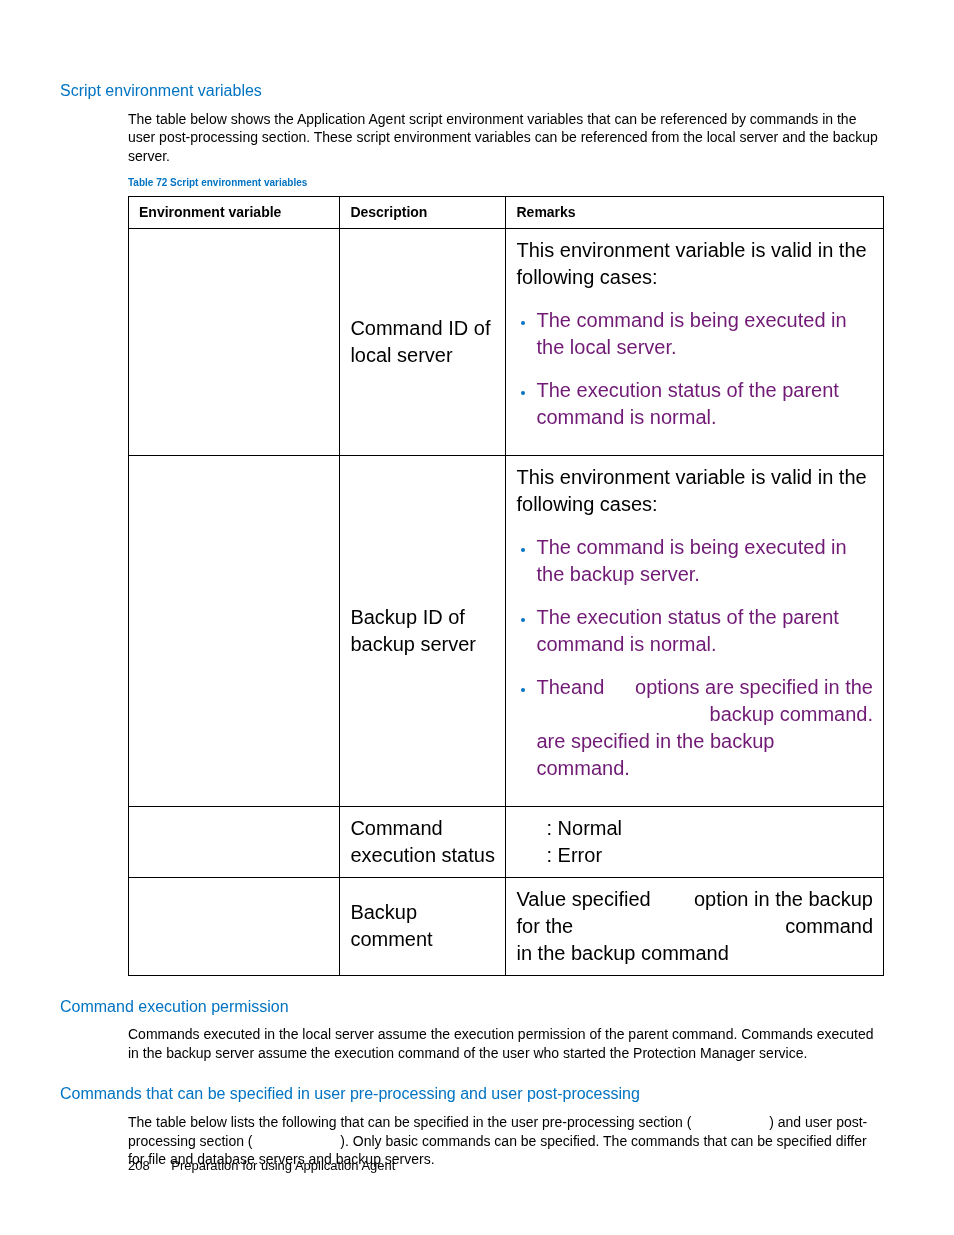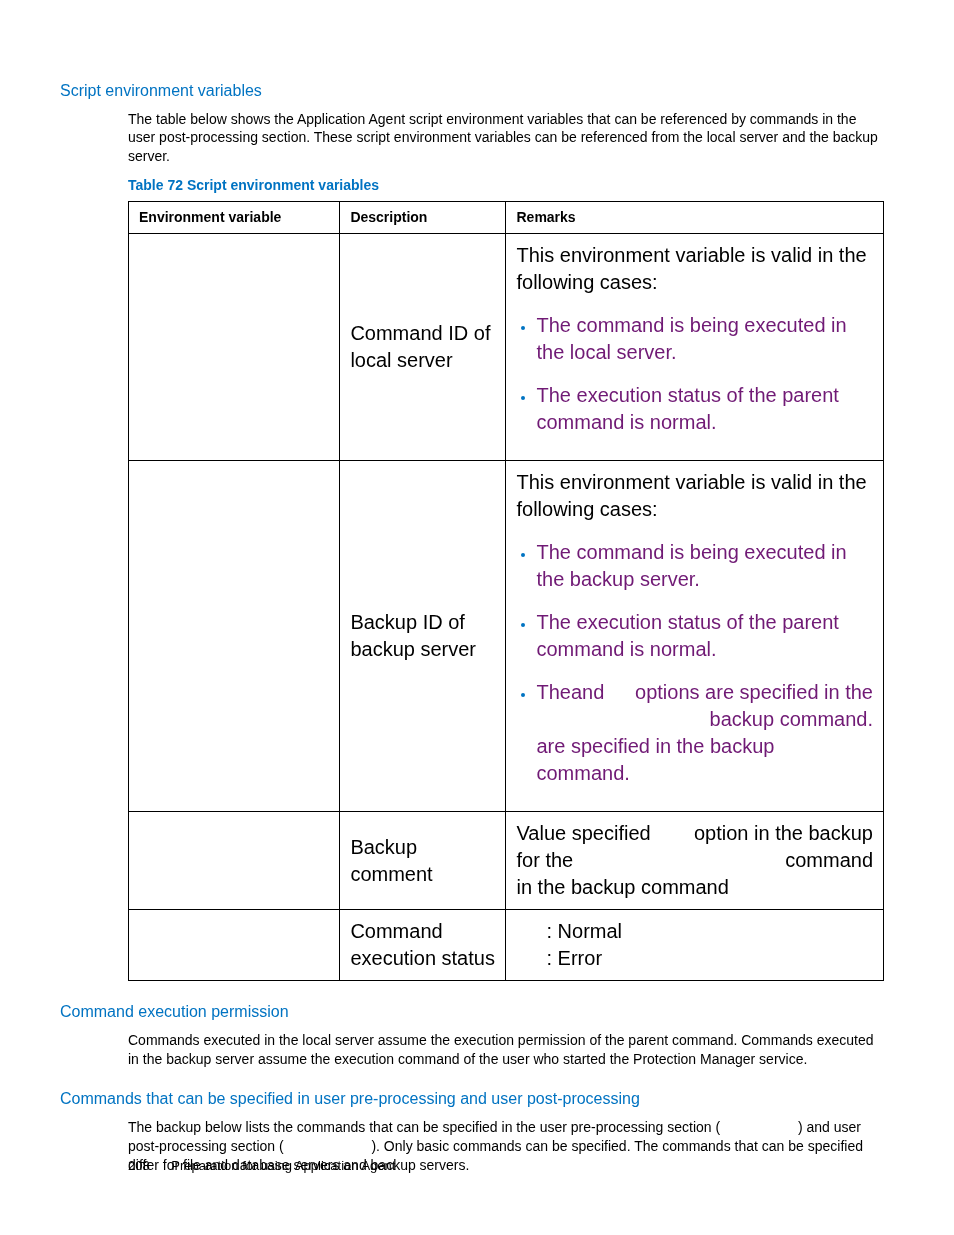--- a/index.html
+++ b/index.html
@@ -22,21 +22,21 @@
   }
   .indent {
     margin-left: 68px;
   }
   p.body {
     margin: 4px 0 10px 0;
   }
   .table-caption {
     color: #0073c2;
     font-weight: bold;
-    font-size: 14px;
+    font-size: 10px;
     margin: 10px 0 6px 0;
   }
   table {
     border-collapse: collapse;
     width: 100%;
     margin-bottom: 20px;
   }
   table, th, td {
     border: 1px solid #000;
   }
@@ -115,50 +115,50 @@
               <span>and</span>
               <span style="text-align:right;">options are specified in the backup command.</span>
             </span>
             <span>are specified in the backup command.</span>
           </li>
         </ul>
       </td>
     </tr>
     <tr>
       <td class="col-var"></td>
+      <td class="col-desc">Command execution status</td>
+      <td class="col-rem">
+        <div class="status-line">: Normal</div>
+        <div class="status-line">: Error</div>
+      </td>
+    </tr>
+    <tr>
+      <td class="col-var"></td>
       <td class="col-desc">Backup comment</td>
       <td class="col-rem">
         <span style="display:flex;justify-content:space-between;">
           <span>Value specified for the</span>
           <span style="text-align:right;">option in the backup command</span>
         </span>
         <span>in the backup command</span>
-      </td>
-    </tr>
-    <tr>
-      <td class="col-var"></td>
-      <td class="col-desc">Command execution status</td>
-      <td class="col-rem">
-        <div class="status-line">: Normal</div>
-        <div class="status-line">: Error</div>
       </td>
     </tr>
   </tbody>
     </table>
 </div>
 
 <h2>Command execution permission</h2>
 <div class="indent">
   <p class="body">Commands executed in the local server assume the execution permission of the parent command. Commands executed in the backup server assume the execution command of the user who started the Protection Manager service.</p>
 </div>
 
 <h2>Commands that can be specified in user pre-processing and user post-processing</h2>
 <div class="indent">
   <p class="body">
-    <span>The backup below lists the commands that can be specified in the user pre-processing section (</span>
+    <span>The table below lists the following that can be specified in the user pre-processing section (</span>
     <span style="display:inline-block;width:70px;"></span>
     <span>) and user post-processing section (</span>
     <span style="display:inline-block;width:80px;"></span>
     <span>). Only basic commands can be specified. The commands that can be specified differ for file and database servers and backup servers.</span>
   </p>
 </div>
 
 <div class="footer">
   <span class="pg">208</span>
   <span>Preparation for using Application Agent</span>

